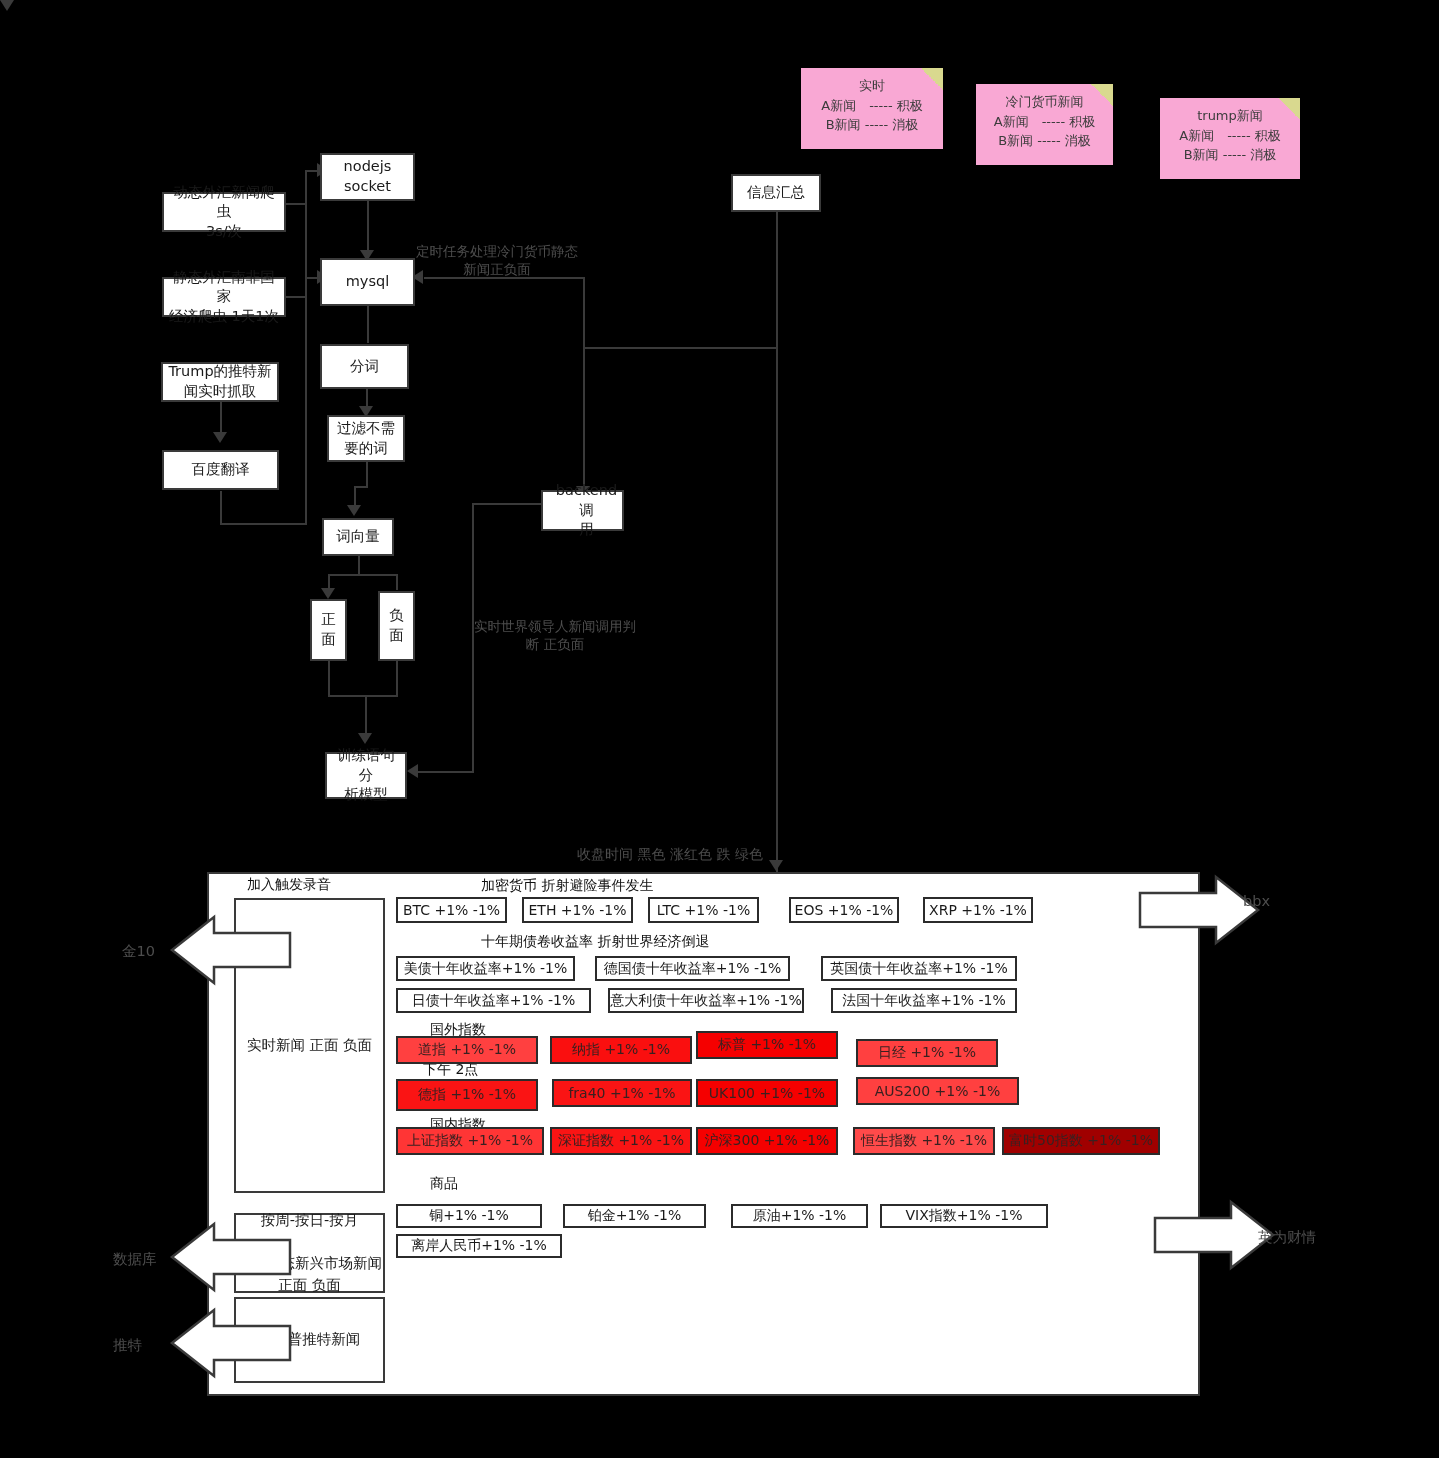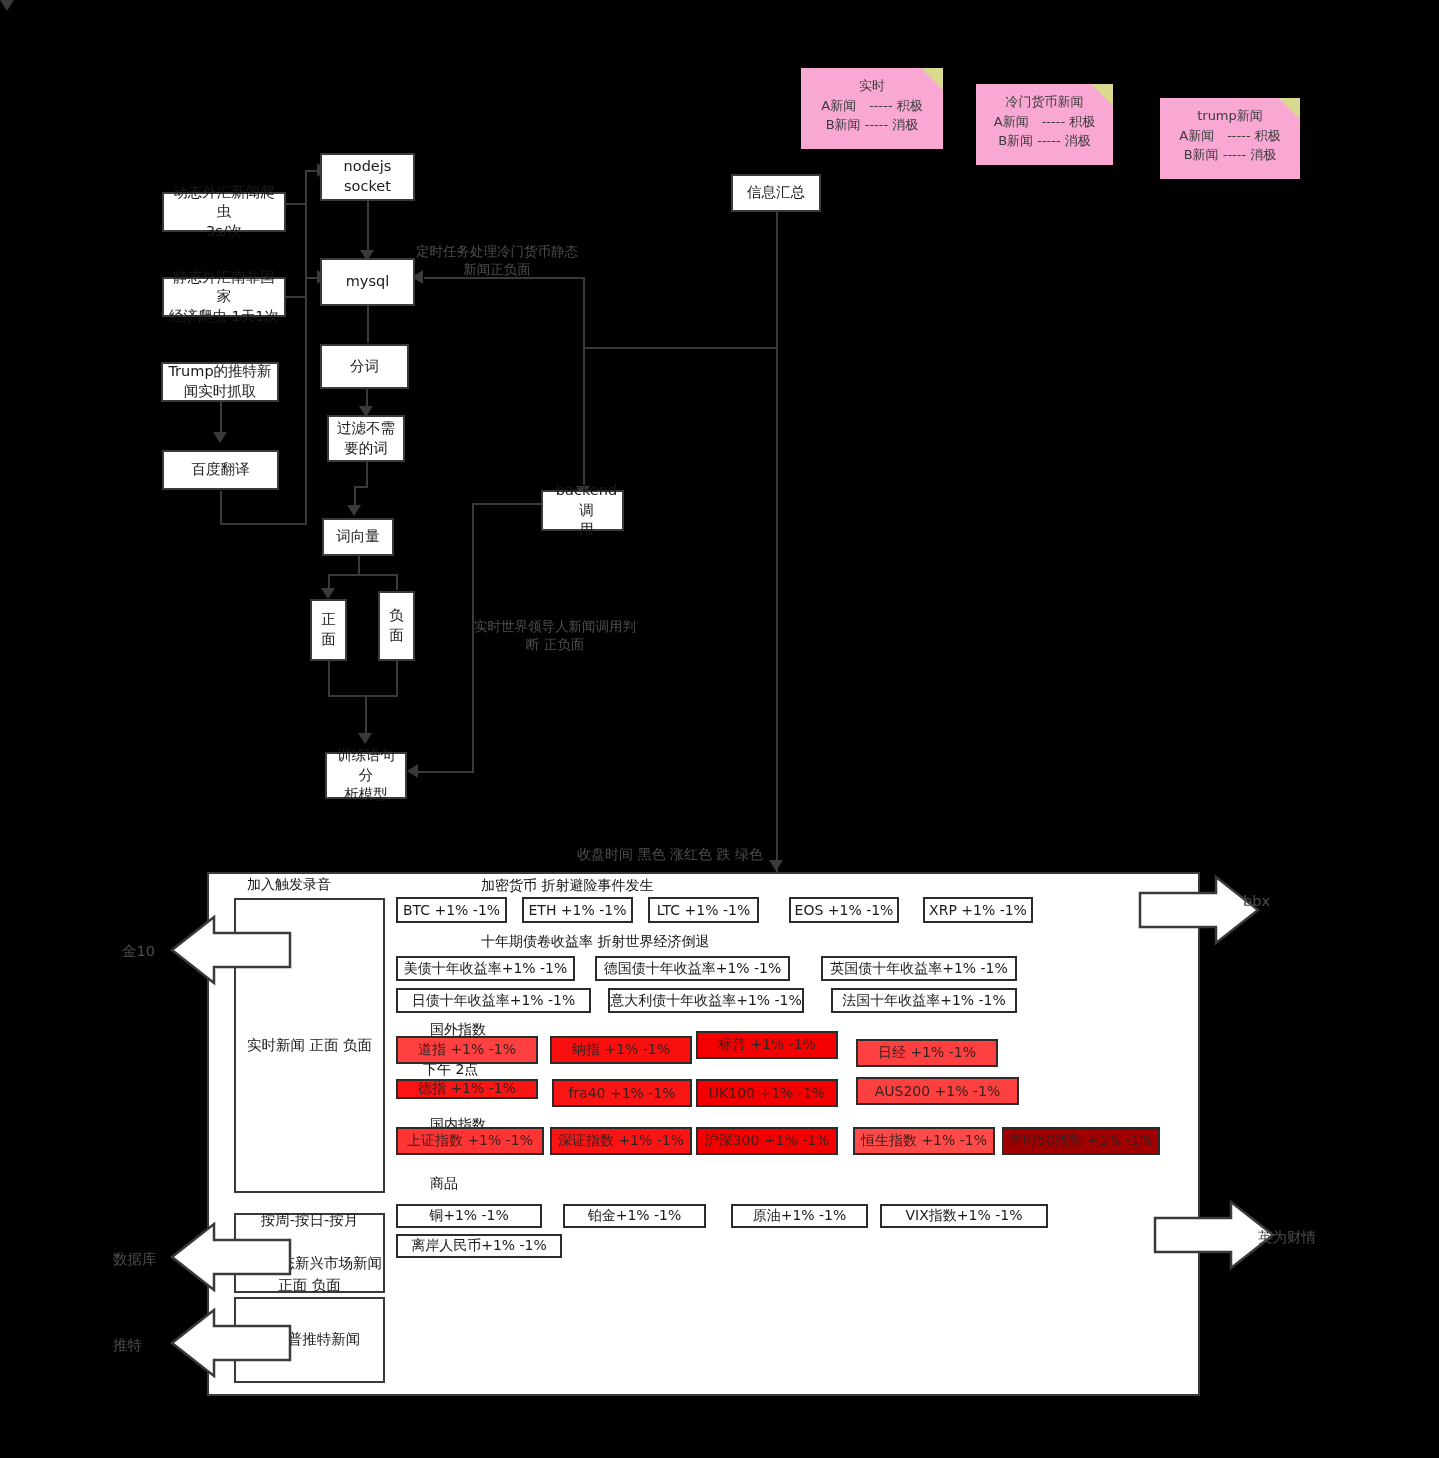--- a/index.html
+++ b/index.html
@@ -256,21 +256,21 @@
 
   <div class="chip" style="left:396px;top:988px;width:195px;height:25px;">日债十年收益率+1% -1%</div>
   <div class="chip" style="left:608px;top:988px;width:196px;height:25px;line-height:1.15;">意大利债十年收益率+1% -1%</div>
   <div class="chip" style="left:831px;top:988px;width:186px;height:25px;">法国十年收益率+1% -1%</div>
 
   <div class="chip red" style="left: 396px; top: 1036px; width: 142px; height: 28px; background: rgb(255, 64, 64);">道指 +1% -1%</div>
   <div class="chip red" style="left: 550px; top: 1036px; width: 142px; height: 28px; background: rgb(250, 15, 15);">纳指 +1% -1%</div>
   <div class="chip red" style="left: 696px; top: 1031px; width: 142px; height: 28px; background: rgb(245, 0, 0);">标普 +1% -1%</div>
   <div class="chip red" style="left: 856px; top: 1039px; width: 142px; height: 28px; background: rgb(255, 64, 64);">日经 +1% -1%</div>
 
-  <div class="chip red" style="left: 396px; top: 1079px; width: 142px; height: 20px; background: rgb(250, 20, 20);">德指 +1% -1%</div>
+  <div class="chip red" style="left: 396px; top: 1079px; width: 142px; height: 32px; background: rgb(250, 20, 20);">德指 +1% -1%</div>
   <div class="chip red" style="left: 552px; top: 1079px; width: 140px; height: 28px; background: rgb(250, 20, 20);">fra40 +1% -1%</div>
   <div class="chip red" style="left: 696px; top: 1079px; width: 142px; height: 28px; background: rgb(245, 0, 0);">UK100 +1% -1%</div>
   <div class="chip red" style="left: 856px; top: 1077px; width: 163px; height: 28px; background: rgb(255, 64, 64);">AUS200 +1% -1%</div>
 
   <div class="chip red" style="left: 396px; top: 1127px; width: 148px; height: 28px; background: rgb(255, 53, 53);">上证指数 +1% -1%</div>
   <div class="chip red" style="left: 550px; top: 1127px; width: 142px; height: 28px; background: rgb(250, 20, 20);">深证指数 +1% -1%</div>
   <div class="chip red" style="left: 696px; top: 1127px; width: 142px; height: 28px; background: rgb(245, 0, 0);">沪深300 +1% -1%</div>
   <div class="chip red" style="left: 853px; top: 1127px; width: 142px; height: 28px; background: rgb(255, 74, 74);">恒生指数 +1% -1%</div>
   <div class="chip red" style="left: 1002px; top: 1127px; width: 158px; height: 28px; background: rgb(160, 0, 0);">富时50指数 +1% -1%</div>
 

